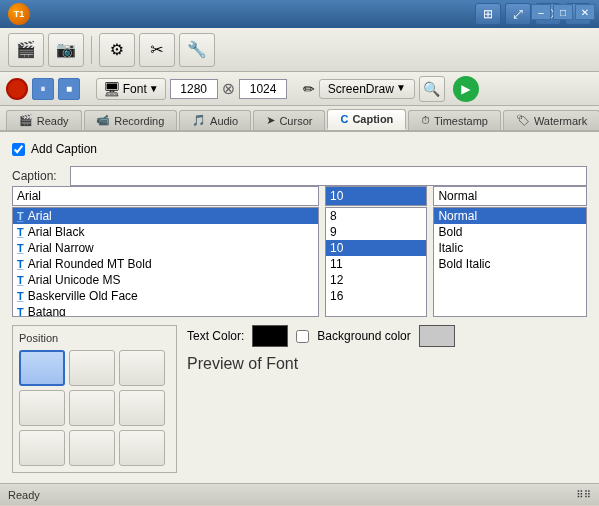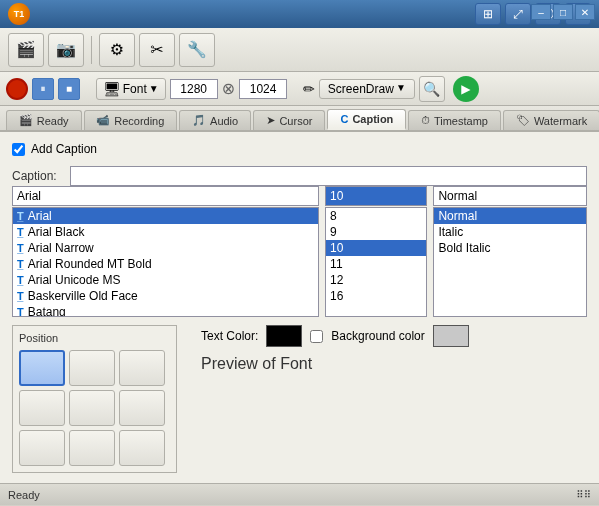--- a/index.html
+++ b/index.html
@@ -136,21 +136,21 @@
 
     .size-list { height: 110px; overflow-y: scroll; border: 1px solid #9090a0; background: white; }
     .size-item { padding: 1px 4px; cursor: pointer; font-size: 12px; }
     .size-item.selected { background: #316ac5; color: white; }
 
     .style-list { height: 110px; overflow-y: scroll; border: 1px solid #9090a0; background: white; }
     .style-item { padding: 1px 4px; cursor: pointer; font-size: 12px; }
     .style-item.selected { background: #316ac5; color: white; }
 
     
-    .bottom-section { display: flex; gap: 24px; margin-top: 4px; }
+    .bottom-section { display: flex; gap: 10px; margin-top: 4px; }
     .position-box {
       width: 165px;
       border: 1px solid #b0afa8;
       padding: 6px;
       background: #f0efe8;
     }
     .position-title { font-size: 11px; margin-bottom: 6px; color: #333; }
     .pos-grid { display: grid; grid-template-columns: repeat(3, 46px); gap: 4px; }
     .pos-btn {
       width: 46px; height: 36px;
@@ -336,20 +336,21 @@
         <div class="size-item">11</div>
         <div class="size-item">12</div>
         <div class="size-item">16</div>
       </div>
     </div>
 
     <div class="font-style-box">
       <input type="text" class="font-header-input" value="Normal" style="">
       <div class="style-list">
         <div class="style-item selected">Normal</div>
+        <div class="style-item">Bold</div>
         <div class="style-item">Italic</div>
         <div class="style-item">Bold Italic</div>
       </div>
     </div>
   </div>
 
   <div class="bottom-section">
 
     <div class="position-box">
       <div class="position-title">Position</div>

